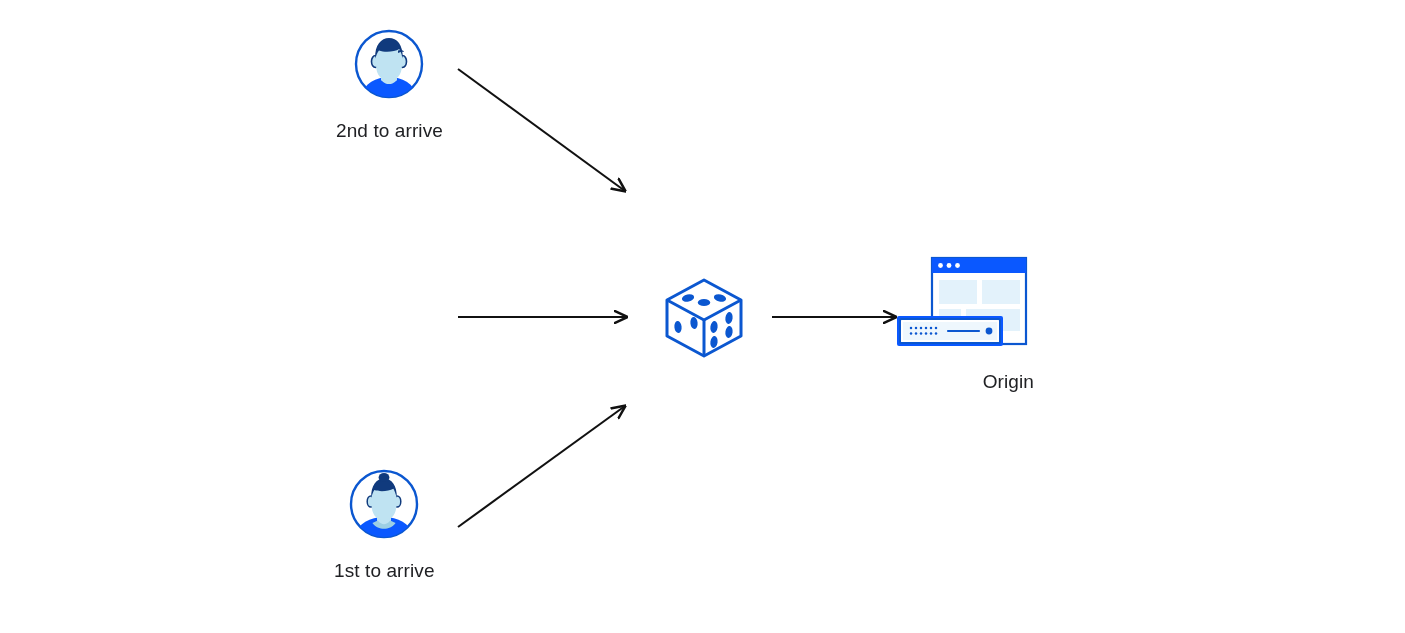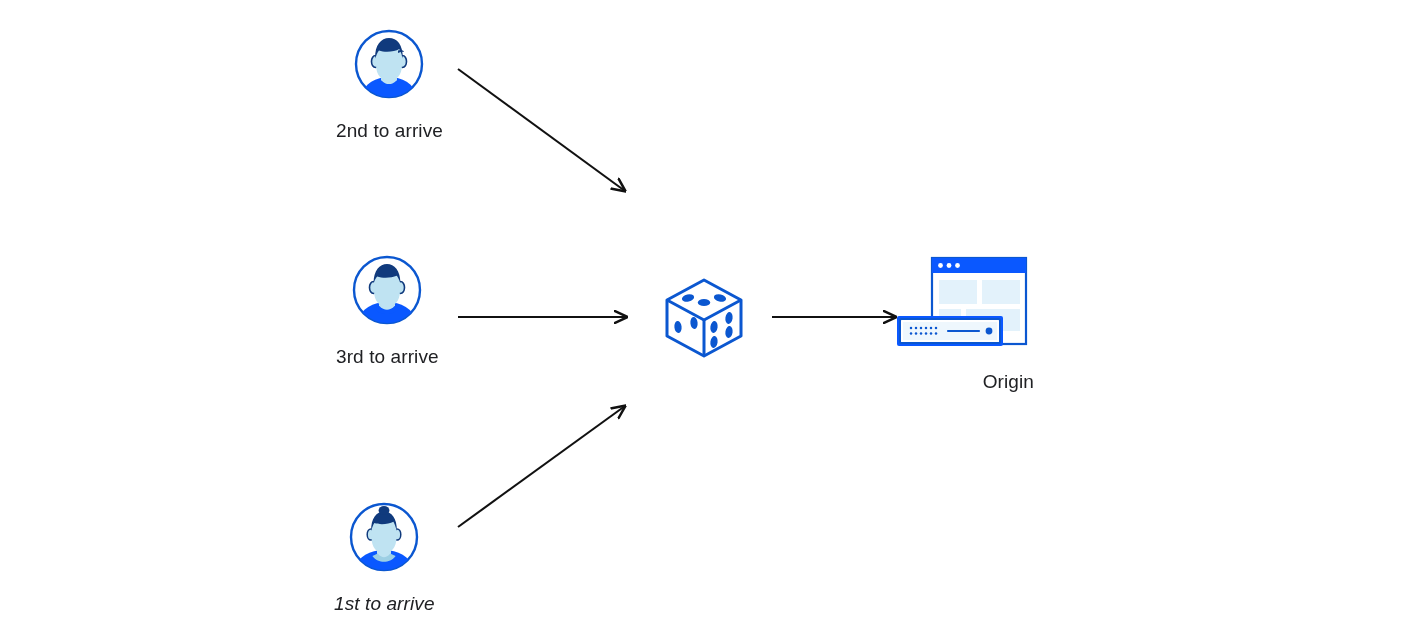--- a/index.html
+++ b/index.html
@@ -80,43 +80,22 @@
           <path d="M23 29 c0 -12 6 -18 13 -18 c7 0 13 6 13 18 v8 c0 10 -5.8 16 -13 16 c-7.2 0 -13 -6 -13 -16 Z" fill="#bfe3f2"></path>
           <path d="M22.2 30.5 c-0.6 -13.5 6 -20.5 13.8 -20.5 c8 0 14.2 6.8 13.8 20.5 c-1.4 -4.6 -2.2 -7.2 -3.6 -9.4 c-4.4 2.8 -14.6 3.6 -20.2 1.4 c-1.6 2 -2.6 4.6 -3.8 8 Z" fill="#103a7d"></path>
           <path d="M45 22.5 c3.2 -1.2 5 -0.4 6.2 1.2 c-2 -0.2 -4 0.2 -6.2 1.2 Z" fill="#103a7d"></path>
           <path d="M28.5 52.5 c2 2.5 5 3.6 7.5 3.6 c2.5 0 5.5 -1.1 7.5 -3.6 l5 2.2 c-3.4 4 -7.8 5.6 -12.5 5.6 c-4.7 0 -9.1 -1.6 -12.5 -5.6 Z" fill="#0a58ff"></path>
         </g>
       </svg>
     </div>
     <div class="node-label avatar-label">2nd to arrive</div>
   </div>
 
-  <div class="node" style="left:336px; top:254px;">
-    <div class="avatar-wrap">
-      <svg viewBox="0 0 72 72" width="72" height="72">
-        <clipPath id="clipB">
-            <circle cx="36" cy="36" r="33"></circle>
-          </clipPath>
-        <circle cx="36" cy="36" r="33" fill="#ffffff" stroke="#0b57d0" stroke-width="2.4"></circle>
-        <g clip-path="url(#clipB)">
-          <path d="M4 72 C9 55 21 48 36 48 C51 48 63 55 68 72 Z" fill="#0a58ff"></path>
-          <path d="M28 40 h16 v12 c0 4 -3.5 6 -8 6 c-4.5 0 -8 -2 -8 -6 Z" fill="#bfe3f2"></path>
-          <path d="M28.5 47 h15 v3.5 c-3 2 -12 2 -15 0 Z" fill="#9ccfe4" opacity=".7"></path>
-          <ellipse cx="22.5" cy="33.5" rx="4" ry="6" fill="#bfe3f2" stroke="#103a7d" stroke-width="1.6"></ellipse>
-          <ellipse cx="49.5" cy="33.5" rx="4" ry="6" fill="#bfe3f2" stroke="#103a7d" stroke-width="1.6"></ellipse>
-          <path d="M23 29 c0 -12 6 -18 13 -18 c7 0 13 6 13 18 v8 c0 10 -5.8 16 -13 16 c-7.2 0 -13 -6 -13 -16 Z" fill="#bfe3f2"></path>
-          <path d="M22.6 29 c0 -12.5 6 -19 13.4 -19 c7.4 0 13.4 6.5 13.4 19 c-1.6 -3.6 -2.4 -5.6 -3.6 -7.2 c-5.4 2.2 -14.4 2.6 -19.6 0.6 c-1.4 1.6 -2.4 3.8 -3.6 6.6 Z" fill="#103a7d"></path>
-          <path d="M28.5 52 c2 2.6 5 3.8 7.5 3.8 c2.5 0 5.5 -1.2 7.5 -3.8 l5.2 2.3 c-3.5 4.2 -8 5.8 -12.7 5.8 c-4.7 0 -9.2 -1.6 -12.7 -5.8 Z" fill="#0a58ff"></path>
-        </g>
-      </svg>
-    </div>
-    <div class="node-label avatar-label">3rd to arrive</div>
-  </div>
 
-  <div class="node" style="left:334px; top:501px;font-style:italic;">
+  <div class="node" style="left:334px; top:468px;">
     <div class="avatar-wrap">
       <svg viewBox="0 0 72 72" width="72" height="72">
         <clipPath id="clipC">
             <circle cx="36" cy="36" r="33"></circle>
           </clipPath>
         <circle cx="36" cy="36" r="33" fill="#ffffff" stroke="#0b57d0" stroke-width="2.4"></circle>
         <g clip-path="url(#clipC)">
           <path d="M4 72 C9 56 21 49 36 49 C51 49 63 56 68 72 Z" fill="#0a58ff"></path>
           <path d="M29 39 h14 v13 c0 4 -3 6 -7 6 c-4 0 -7 -2 -7 -6 Z" fill="#bfe3f2"></path>
           <path d="M29.5 46 h13 v3.5 c-2.6 2 -10.4 2 -13 0 Z" fill="#9ccfe4" opacity=".7"></path>

